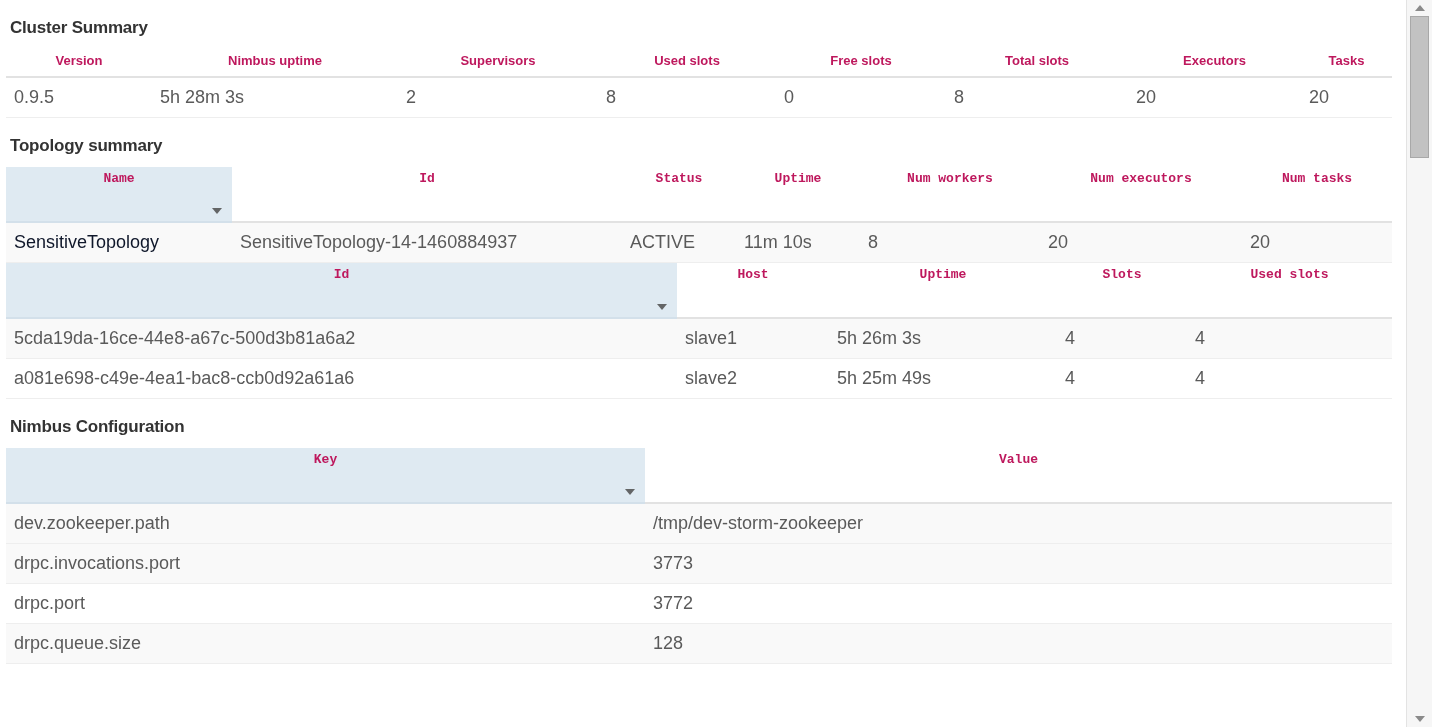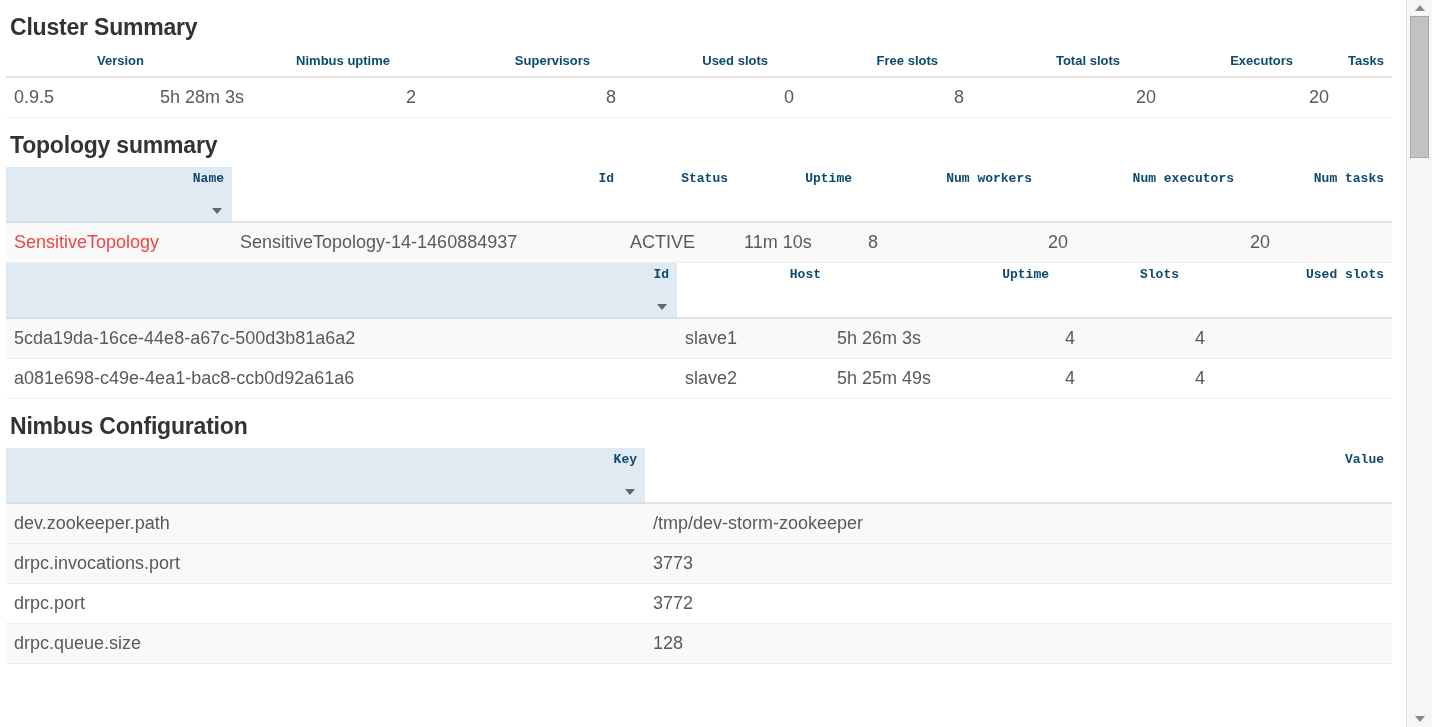--- a/index.html
+++ b/index.html
@@ -35,41 +35,41 @@
     line-height: 36px;
     font-weight: bold;
     color: #1c6fc4;
     letter-spacing: -0.2px;
   }
 
   
   .section-title {
     margin: 14px 0 8px 0;
     padding: 0 0 0 4px;
-    font-size: 23px;
+    font-size: 17px;
     line-height: 27px;
     font-weight: bold;
     color: #333333;
     letter-spacing: -0.2px;
   }
   .section-title.tight { }
 
   
   table.storm {
     width: 100%;
     border-collapse: collapse;
     table-layout: fixed;
     font-size: 13px;
     color: #555555;
   }
   table.storm th {
-    text-align: right;
+    text-align: center;
     font-weight: bold;
     font-size: 13px;
-    color: #0c4a6e;
+    color: #be185d;
     padding: 4px 8px 8px 8px;
     border-bottom: 2px solid #e2e2e2;
     vertical-align: top;
     position: relative;
     background: #ffffff;
     white-space: nowrap;
     overflow: hidden;
     text-overflow: ellipsis;
   }
   table.storm th.sorted {
@@ -98,21 +98,21 @@
     color: #5a5a5a;
     font-size: 18px;
     vertical-align: middle;
     white-space: nowrap;
     overflow: hidden;
     text-overflow: ellipsis;
   }
   table.storm tbody tr.odd td { background: #f9f9f9; }
   table.storm tbody tr.even td { background: #ffffff; }
   table.storm a {
-    color: #ef4444;
+    color: #0f172a;
     text-decoration: none;
   }
 
   
   .scrollbar {
     position: absolute;
     top: 0;
     right: 0;
     width: 26px;
     height: 727px;

